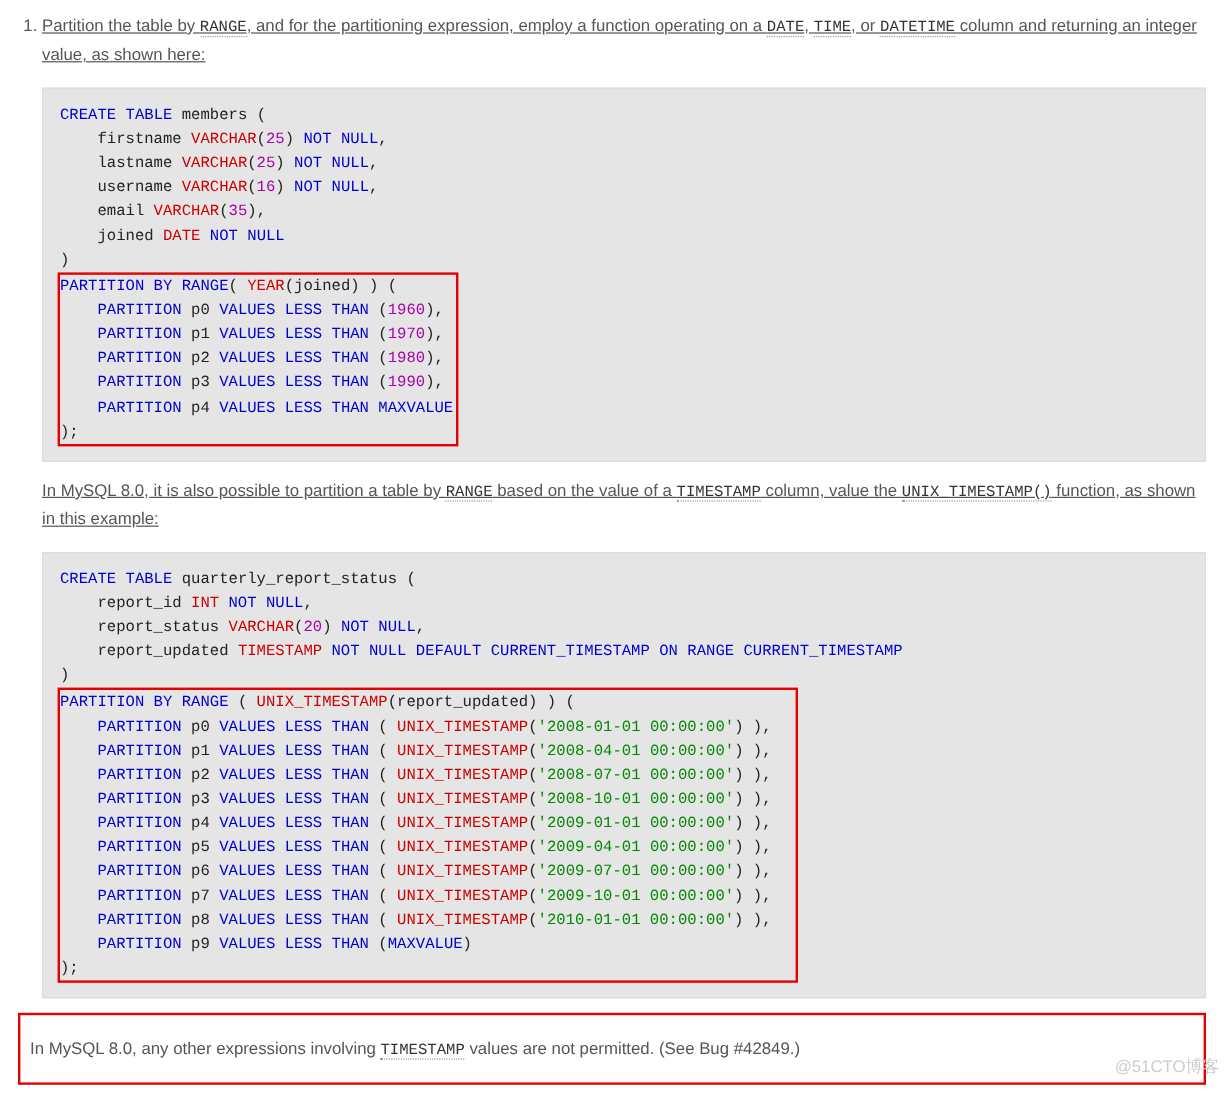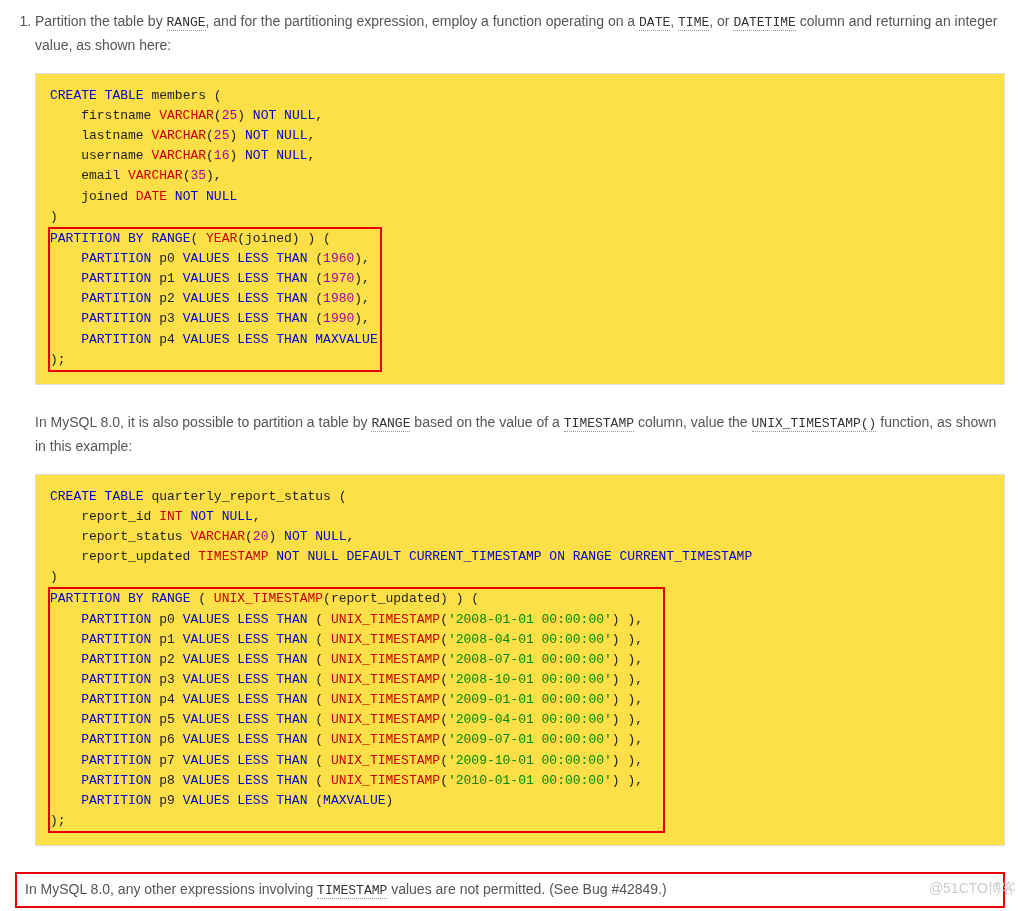--- a/index.html
+++ b/index.html
@@ -17,50 +17,51 @@
     }
     ol {
       padding-left: 20px;
     }
     li {
       margin-bottom: 10px;
     }
     p {
       margin-bottom: 12px;
       color: #555;
+      text-decoration: underline;
     }
     .code-inline {
       font-family: "Courier New", Courier, monospace;
       font-size: 13px;
       color: #333;
       border-bottom: 1px dotted #999;
     }
     .code-block {
-      background: #fde047;
+      background: #e5e5e5;
       border: 1px solid #ddd;
       padding: 12px 14px;
-      margin: 15px 0 26px 0;
+      margin: 15px 0 12px 0;
       font-family: "Courier New", Courier, monospace;
       font-size: 13px;
       line-height: 1.55;
       white-space: pre;
       overflow-x: auto;
       position: relative;
     }
     .kw-blue { color: #0000cd; }
     .kw-red { color: #cc0000; }
     .kw-green { color: #008800; }
     .kw-purple { color: #aa00aa; }
     .txt-black { color: #222; }
     .red-box {
       border: 2px solid #e60000;
     }
     .red-box-para {
       border: 2px solid #e60000;
-      padding: 4px 8px;
+      padding: 16px 8px;
       margin: 8px 0 18px 0;
     }
     .watermark {
       position: fixed;
       bottom: 10px;
       right: 4px;
       color: #ccc;
       font-size: 14px;
     }
   </style>

